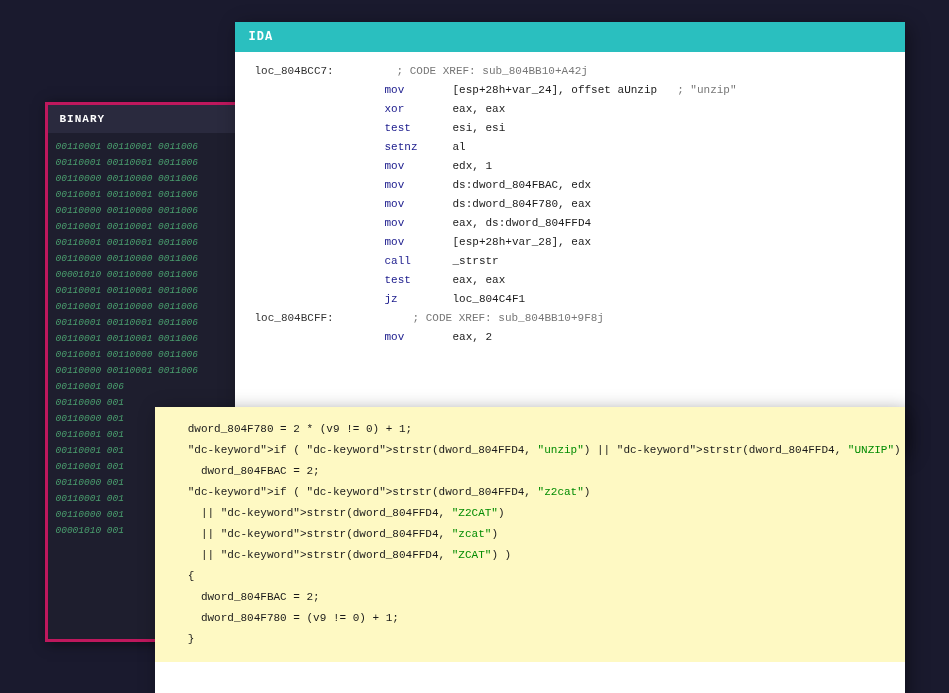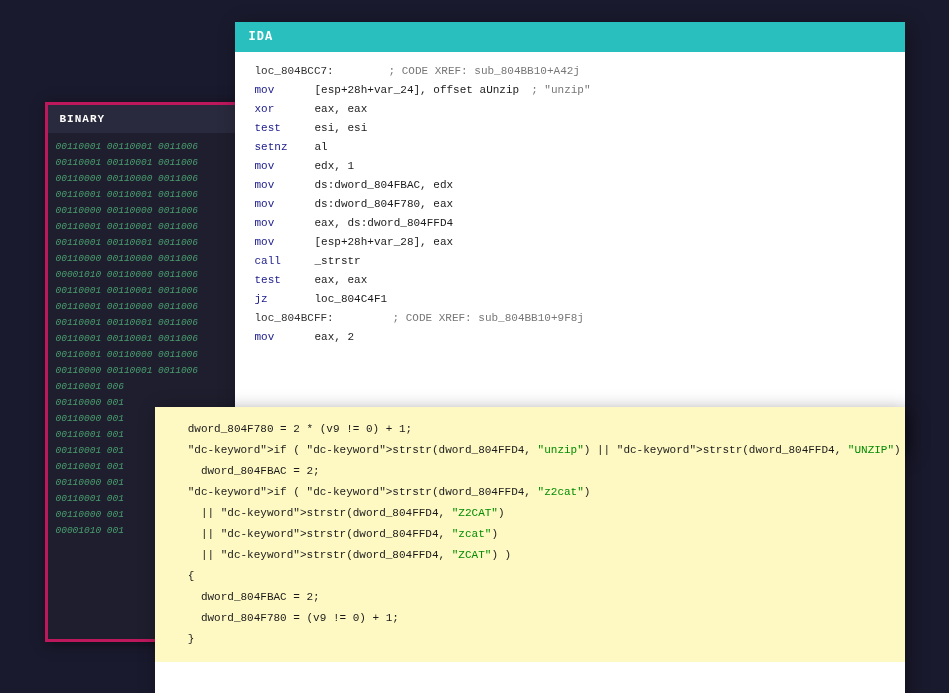--- a/index.html
+++ b/index.html
@@ -82,38 +82,39 @@
       padding: 10px 20px;
       background: #ffffff;
       font-size: 11px;
       line-height: 19px;
       color: #1a1a1a;
     }
 
     .ida-line {
       display: flex;
       align-items: baseline;
-      gap: 0;
+      gap: 8px;
     }
 
     .ida-label {
       color: #333;
       min-width: 130px;
       display: inline-block;
     }
 
     .ida-comment {
       color: #777;
       font-style: normal;
     }
 
     .ida-mnemonic {
       color: #1a1a8c;
       min-width: 60px;
       display: inline-block;
+      margin-left: 130px;
     }
 
     .ida-operand {
       color: #1a1a1a;
     }
 
     
     .decompiler-panel {
       position: absolute;
       top: 385px;
@@ -238,21 +239,21 @@
         <div class="ida-line">
           <span class="ida-mnemonic">test</span>
           <span class="ida-operand">eax, eax</span>
         </div>
         <div class="ida-line">
           <span class="ida-mnemonic">jz</span>
           <span class="ida-operand">loc_804C4F1</span>
         </div>
         <div class="ida-line">
           <span class="ida-label">loc_804BCFF:</span>
-          <span class="ida-comment" style="margin-left: 8px;">; CODE XREF: sub_804BB10+9F8j</span>
+          <span class="ida-comment" style="margin-left: 20px;">; CODE XREF: sub_804BB10+9F8j</span>
         </div>
         <div class="ida-line">
           <span class="ida-mnemonic">mov</span>
           <span class="ida-operand">eax, 2</span>
         </div>
       </div>
   </div>
 
   <div class="decompiler-panel">
     <div class="decompiler-content">

